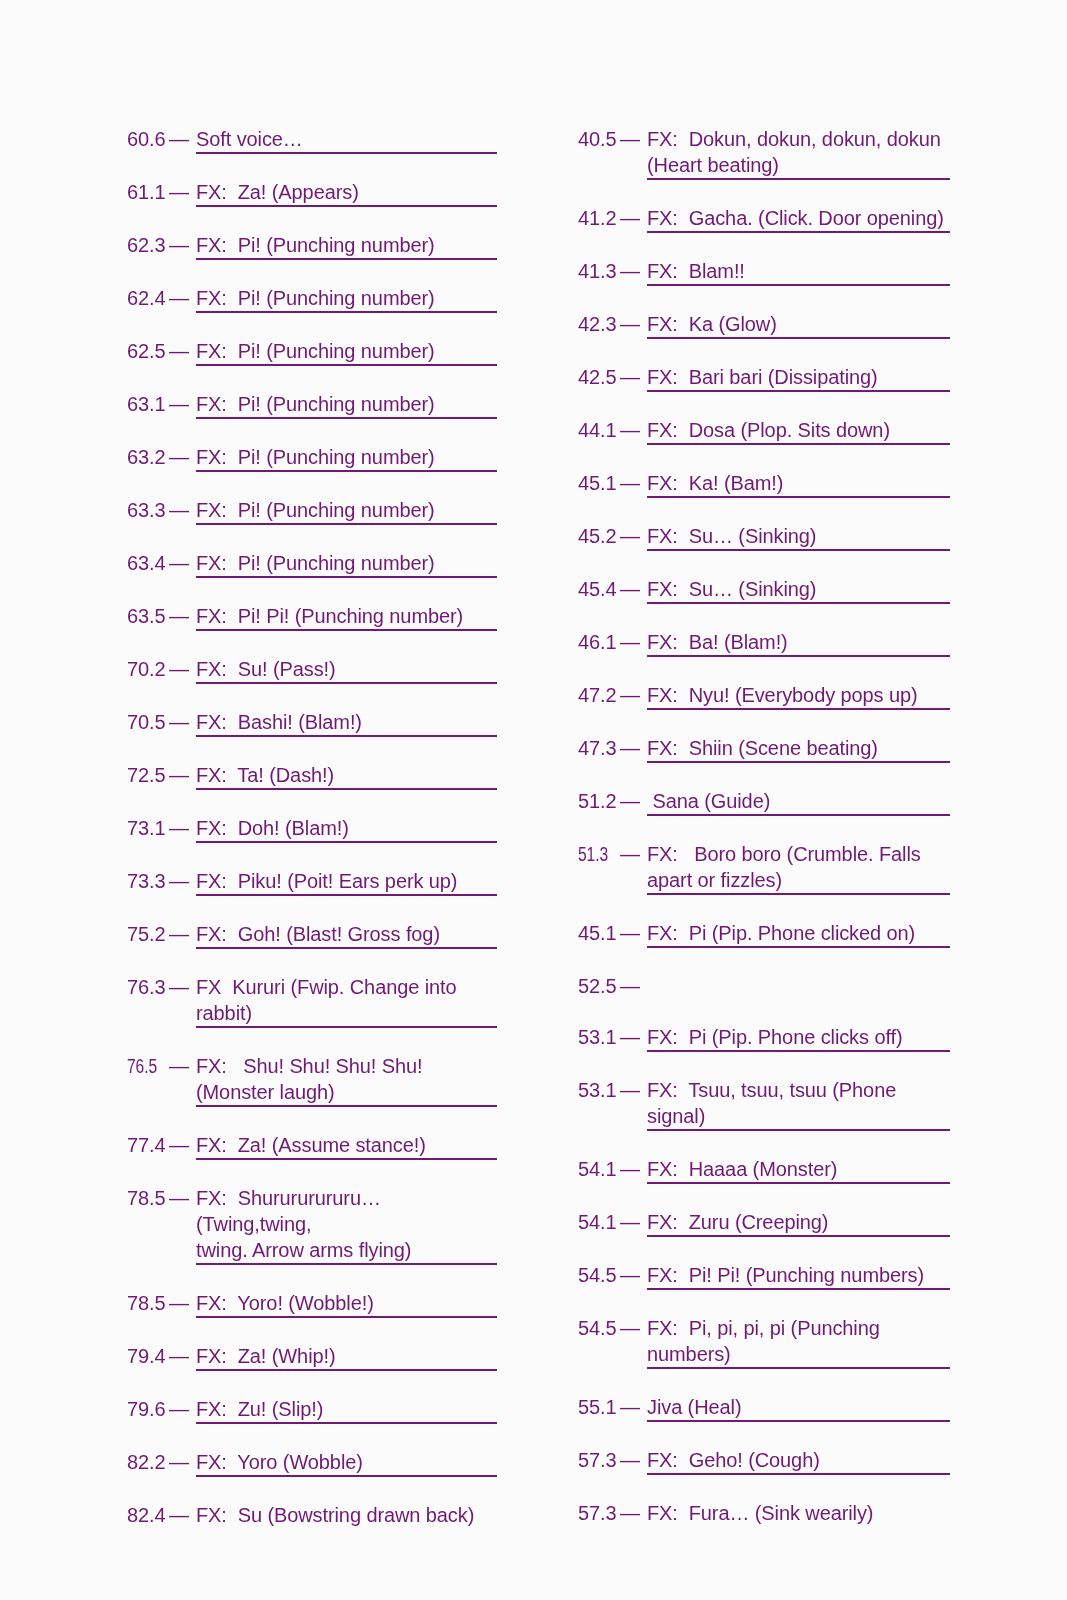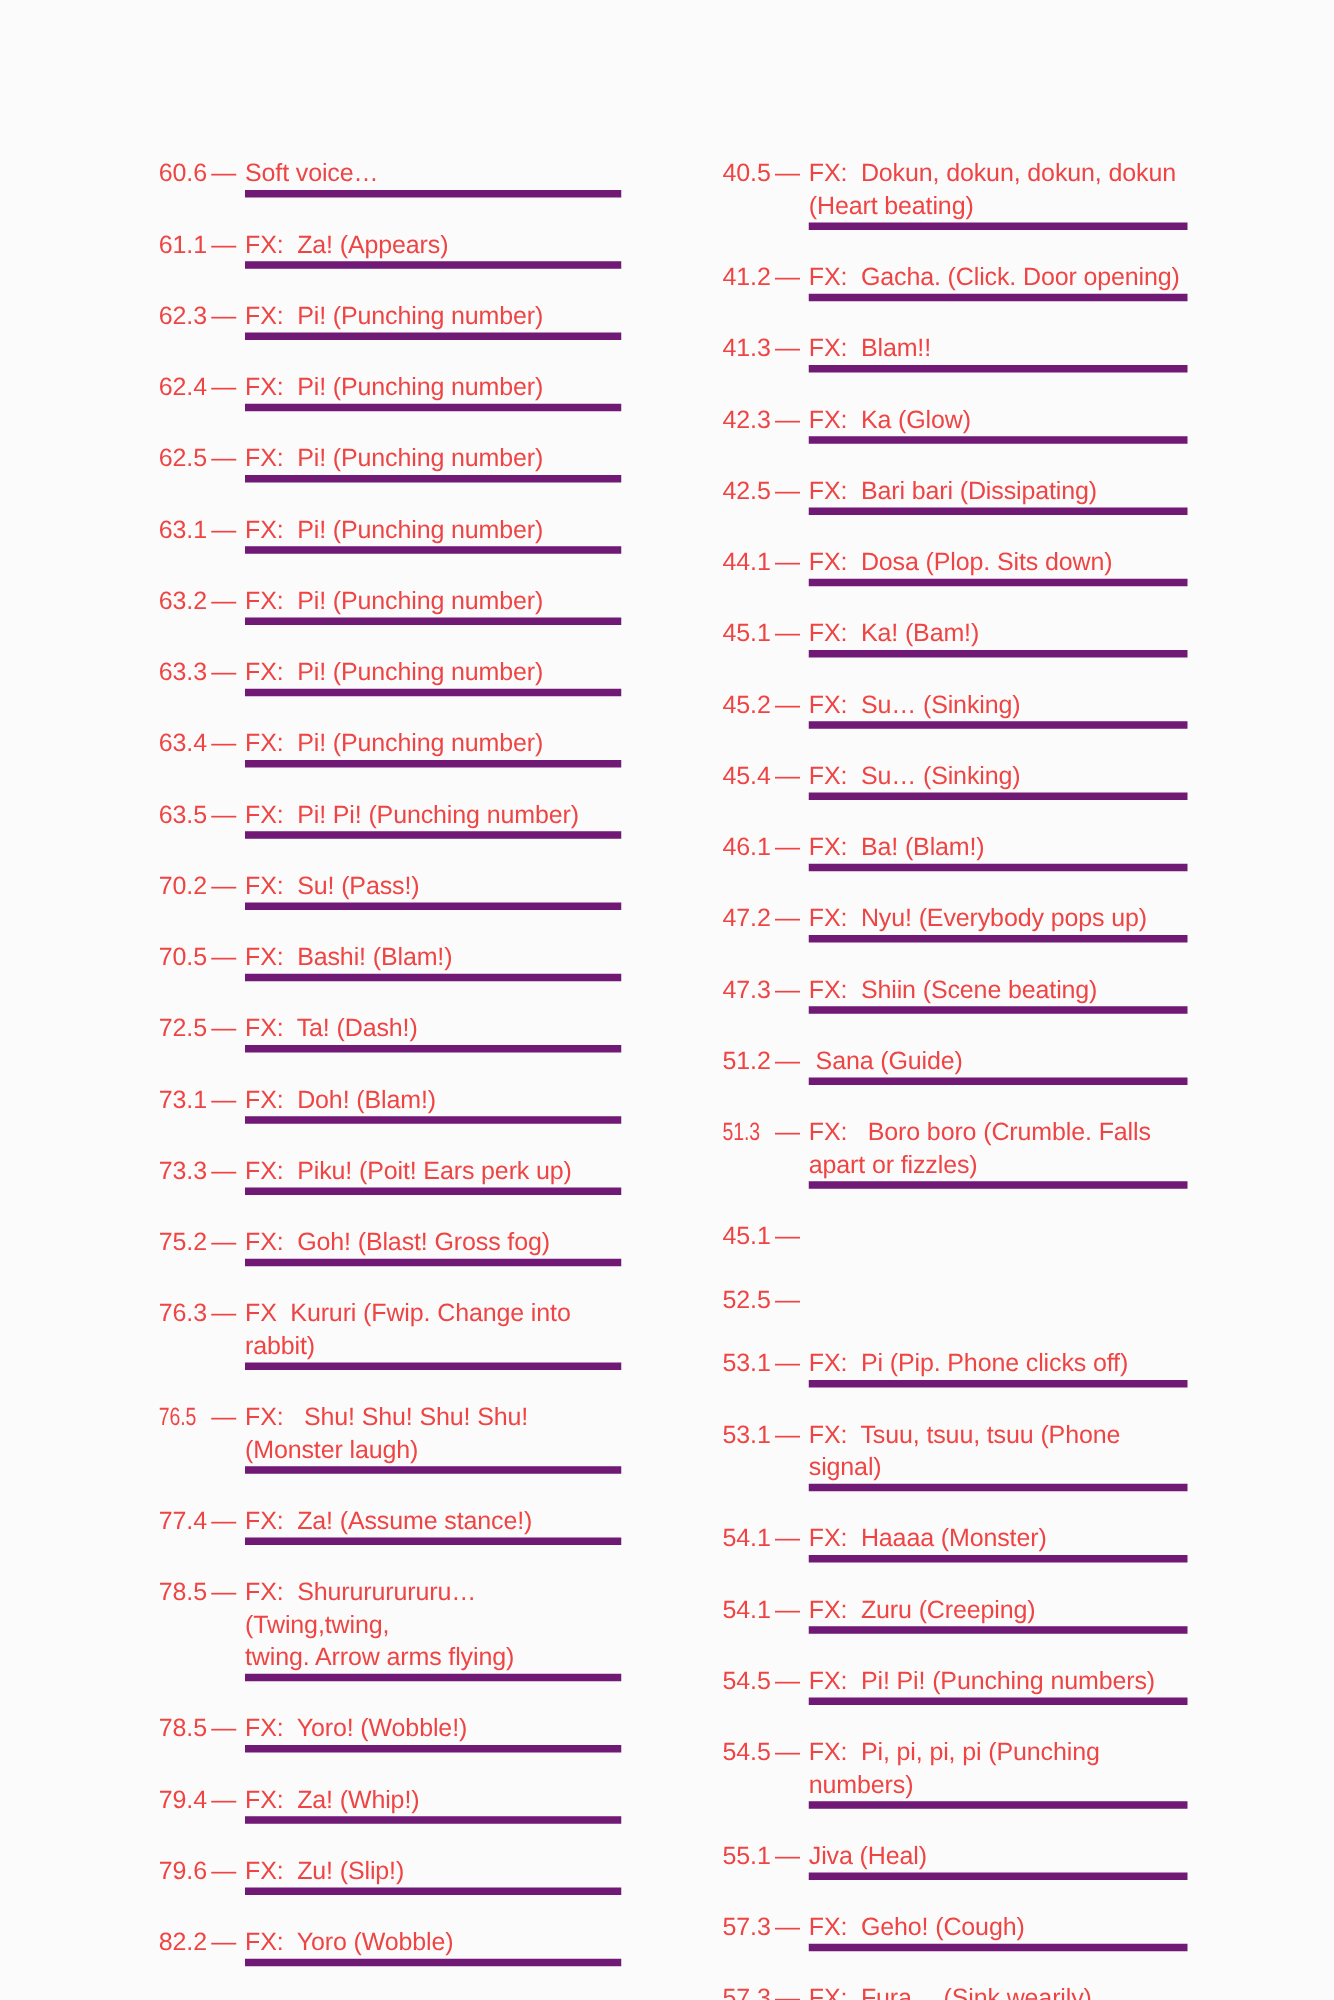--- a/index.html
+++ b/index.html
@@ -5,21 +5,21 @@
   html, body { margin: 0; padding: 0; }
   body {
     width: 1067px; height: 1600px;
     background: #f4f4f4;
     font-family: "Liberation Sans", "DejaVu Sans", sans-serif;
   }
   .page {
     position: relative;
     width: 1067px; height: 1600px;
     background: #fbfbfb;
-    color: #ef4444;
+    color: #701a75;
     overflow: hidden;
   }
   .fx-column {
     position: absolute;
     top: 126px;
   }
   .fx-column.left  { left: 127px; width: 370px; }
   .fx-column.right { left: 578px; width: 372px; }
 
   .entry {
@@ -36,21 +36,21 @@
     transform-origin: left center;
   }
   .entry.condensed .num { transform: scaleX(0.78); }
   .entry .dash {
     flex: 0 0 27px;
     width: 27px;
   }
   .entry .text {
     flex: 1 1 auto;
     min-width: 0;
-    border-bottom: 6px solid #701a75;
+    border-bottom: 2px solid #701a75;
     overflow: hidden;
   }
   .entry .text.no-underline { border-bottom: none; }
   .entry .text .inner {
     display: inline-block;
     white-space: pre-wrap;
     transform-origin: left center;
   }
 </style>
 </head>
@@ -291,20 +291,21 @@
 
   <div class="entry condensed">
     <span class="num">51.3</span>
     <span class="dash">—</span>
     <span class="text"><span class="inner">FX:   Boro boro (Crumble. Falls apart or fizzles)</span></span>
   </div>
 
   <div class="entry">
     <span class="num">45.1</span>
     <span class="dash">—</span>
+    <span class="text"><span class="inner">FX:  Pi (Pip. Phone clicked on)</span></span>
   </div>
 
   <div class="entry">
     <span class="num">52.5</span>
     <span class="dash">—</span>
   </div>
 
   <div class="entry">
     <span class="num">53.1</span>
     <span class="dash">—</span>

